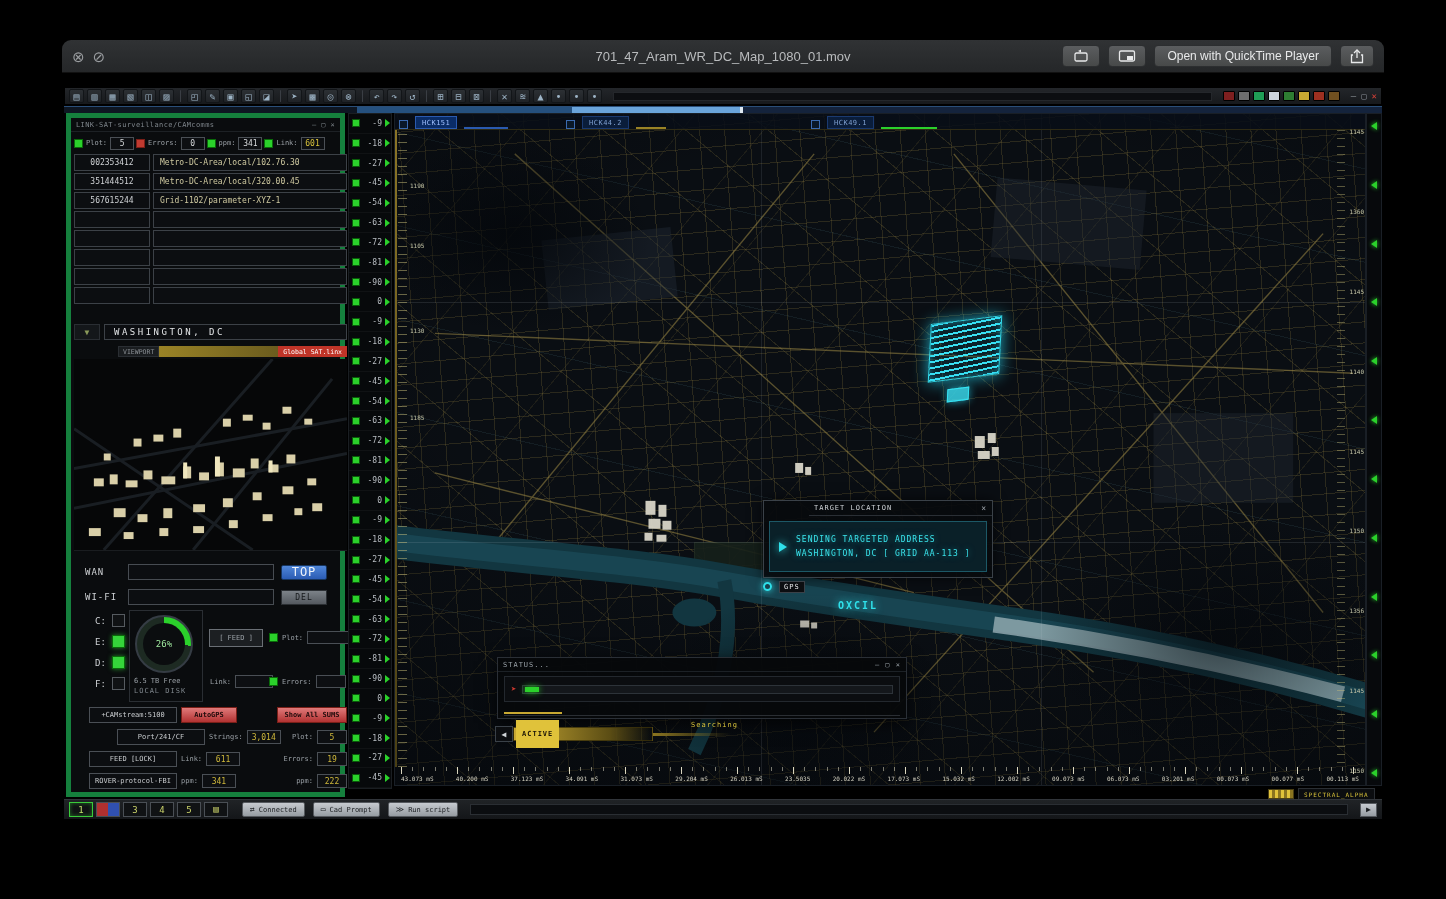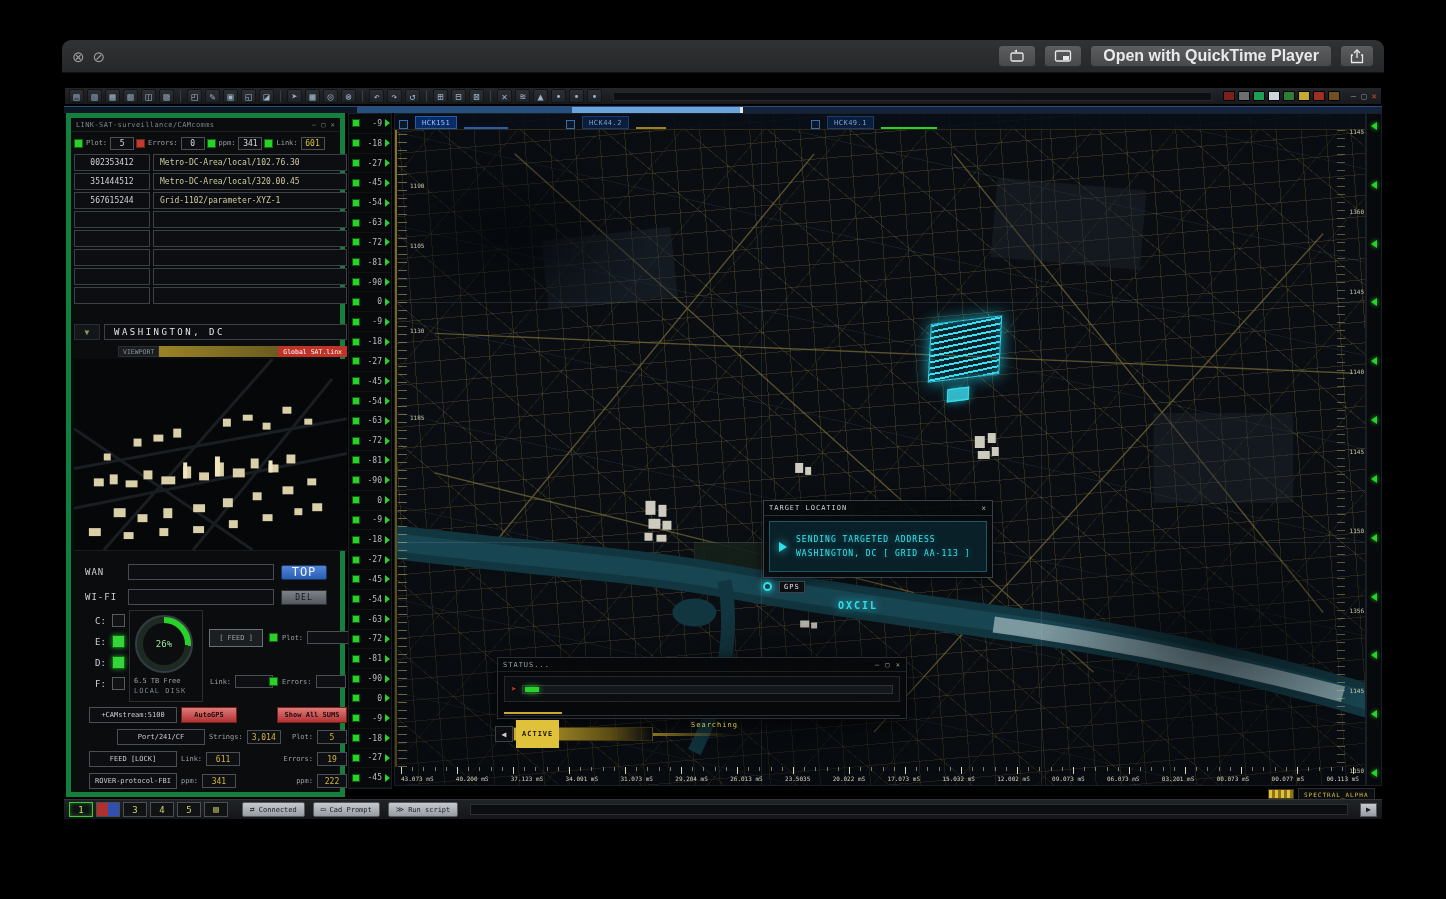--- a/index.html
+++ b/index.html
@@ -11,21 +11,21 @@
   border-radius:10px 10px 6px 6px;box-shadow:0 18px 50px rgba(0,0,0,.75);}
 .qt-titlebar{position:absolute;left:0;top:0;right:0;height:33px;
   background:linear-gradient(#303234,#252729);border-bottom:1px solid #111;
   border-radius:9px 9px 0 0;display:flex;align-items:center;padding:0 10px;gap:8px;
   font-family:"Liberation Sans",sans-serif;}
 .tl-circle{font-size:15px;color:#9a9da0;line-height:1;cursor:default;}
 .qt-title{position:absolute;left:0;right:0;text-align:center;color:#b9bbbd;font-size:13px;pointer-events:none;}
 .tl-actions{margin-left:auto;display:flex;gap:8px;align-items:center;z-index:2;}
 .tb-btn{height:22px;border-radius:4px;background:linear-gradient(#5b5d5f,#474949);
   border:1px solid #2c2e30;display:flex;align-items:center;justify-content:center;padding:0 8px;color:#e8e9ea;}
-.tb-btn.texty{font-size:16px;padding:0 12px;font-weight:bold;}
+.tb-btn.texty{font-size:12px;padding:0 12px;}
 .tb-btn svg{display:block;}
 
 .video{position:absolute;left:0;top:33px;right:0;bottom:0;background:#000;overflow:hidden;}
 
 .app-toolbar{position:absolute;left:2px;top:14px;width:1318px;height:18px;
   background:linear-gradient(#23262a,#17191c);border:1px solid #000;
   display:flex;align-items:center;gap:3px;padding:0 4px;}
 .tb-icon{width:15px;height:14px;flex:0 0 auto;display:flex;align-items:center;justify-content:center;
   font-size:10px;color:#9db4c6;background:linear-gradient(#2c3034,#1f2226);
   border:1px solid #121518;border-radius:2px;}
@@ -138,21 +138,21 @@
 .rr-labels span{font-size:6px;color:#c5c6a8;}
 .cyan-block{position:absolute;left:534px;top:206px;width:72px;height:58px;transform:rotate(-7deg) skewX(-10deg);
   background:repeating-linear-gradient(175deg, rgba(60,235,255,.95) 0 2px, rgba(10,80,100,.28) 2px 6px);
   border:1px solid #35e2f2;box-shadow:0 0 16px rgba(40,220,250,.75), inset 0 0 8px rgba(40,220,250,.5);}
 .cyan-chip{position:absolute;left:552px;top:274px;width:22px;height:13px;transform:rotate(-7deg) skewX(-10deg);
   background:rgba(60,225,245,.8);border:1px solid #35e2f2;box-shadow:0 0 8px rgba(40,220,250,.7);}
 
 .target{position:absolute;left:368px;top:386px;width:230px;height:78px;border:1px solid #3a4148;
   background:rgba(8,10,13,.92);box-shadow:0 0 12px rgba(0,0,0,.65);}
 .target-h{height:15px;border-bottom:1px solid #2a2f35;display:flex;justify-content:space-between;align-items:center;
-  padding:0 5px;font-size:7px;color:#cfd3d7;letter-spacing:1px;}
+  padding:0 5px;font-size:7px;color:#cfd3d7;letter-spacing:1px;margin-left:45px;}
 .target-x{color:#9aa0a6;font-size:8px;}
 .target-b{position:absolute;left:5px;top:20px;right:5px;bottom:5px;background:#0a2028;border:1px solid #1c5866;
   display:flex;align-items:center;gap:9px;padding:0 9px;}
 .play-tri{width:0;height:0;border-left:8px solid #2fe0ea;border-top:5px solid transparent;border-bottom:5px solid transparent;
   filter:drop-shadow(0 0 4px #2fe0ea);}
 .target-lines{color:#3ae4ec;font-size:8px;letter-spacing:1px;line-height:1.7;text-shadow:0 0 6px rgba(47,224,234,.55);}
 .gps-dot{position:absolute;left:368px;top:468px;width:9px;height:9px;border-radius:50%;border:2px solid #2fe0ea;
   box-shadow:0 0 7px #2fe0ea;}
 .gps-label{position:absolute;left:384px;top:467px;height:12px;padding:0 4px;background:#0c0e11;border:1px solid #3a4148;
   color:#e8eaec;font-size:7px;display:flex;align-items:center;letter-spacing:1px;}
@@ -215,20 +215,21 @@
 </style>
 </head>
 <body>
 
 <div class="stage">
   <div class="qt-window">
 
     <div class="qt-titlebar">
       <span class="tl-circle">⊗</span>
       <span class="tl-circle">⊘</span>
+      <div class="qt-title">701_47_Aram_WR_DC_Map_1080_01.mov</div>
       <div class="tl-actions">
         <div class="tb-btn" style="width:38px;">
           <svg width="18" height="14" viewBox="0 0 18 14">
               <rect x="3" y="4" width="12" height="8" rx="1.5" fill="none" stroke="#e8e9ea" stroke-width="1.3"></rect>
               <path d="M6 2 L9 0.5 L9 3.5 Z" fill="#e8e9ea"></path>
             </svg>
         </div>
         <div class="tb-btn" style="width:38px;">
           <svg width="18" height="14" viewBox="0 0 18 14">
               <rect x="1.5" y="2" width="15" height="10" rx="1.5" fill="none" stroke="#e8e9ea" stroke-width="1.3"></rect>

